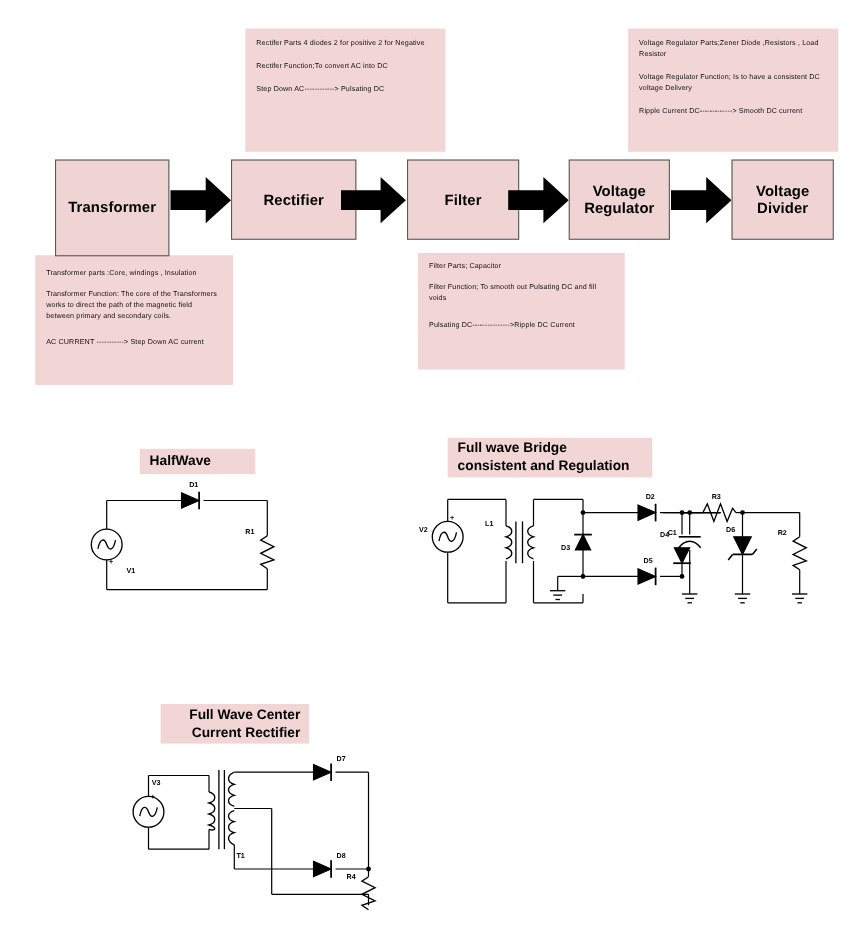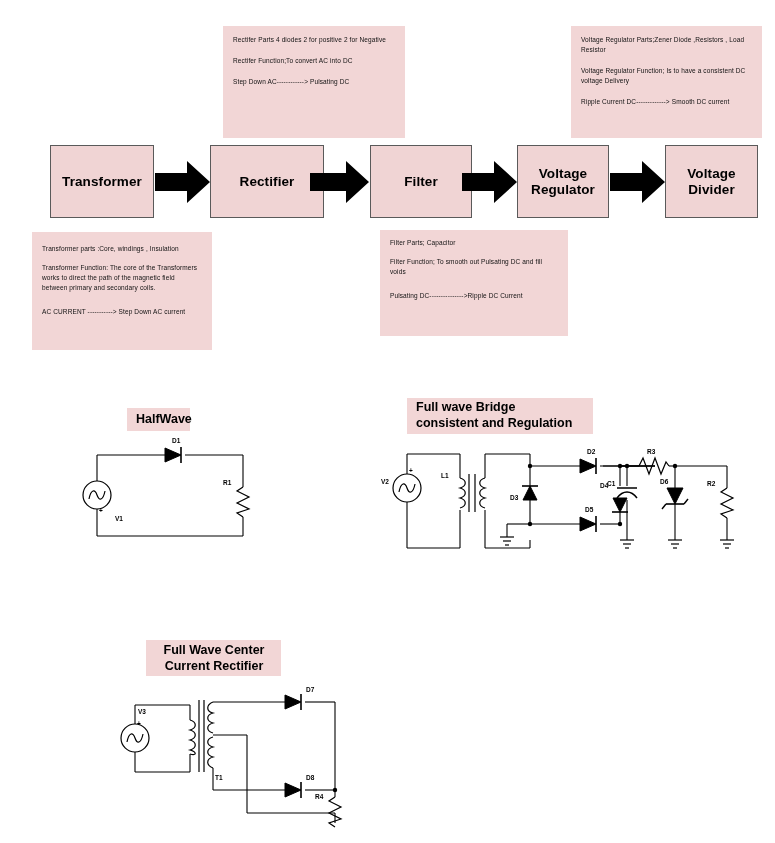--- a/index.html
+++ b/index.html
@@ -75,21 +75,21 @@
   <p style="margin-bottom:14px;">Transformer Function: The core of the Transformers works to direct the path of the magnetic field between primary and secondary coils.</p>
   <p>AC CURRENT -----------&gt; Step Down AC current</p>
 </div>
 
 <div class="note" style="left:380px;top:230px;width:188px;height:106px;padding-top:8px;">
   <p style="margin-bottom:9px;">Filter Parts;     Capacitor</p>
   <p style="margin-bottom:14px;">Filter Function; To smooth out Pulsating DC and fill voids</p>
   <p>Pulsating DC---------------&gt;Ripple DC Current</p>
 </div>
 
-<div class="blk" style="left:50px;top:145px;width:104px;height:73px;">
+<div class="blk" style="left:50px;top:145px;width:104px;height:88px;">
   <span>Transformer</span>
 </div>
 
 <div class="arrow" style="left:155px;top:159px;width:56px;height:46px;">
   <svg width="56" height="46" viewBox="0 0 56 46">
     <path d="M0,14 L32,14 L32,2 L55,23 L32,44 L32,32 L0,32 Z" fill="#000"></path>
   </svg>
 </div>
 
 <div class="blk" style="left:210px;top:145px;width:114px;height:73px;">
@@ -121,21 +121,21 @@
   <svg width="56" height="46" viewBox="0 0 56 46">
     <path d="M0,14 L32,14 L32,2 L55,23 L32,44 L32,32 L0,32 Z" fill="#000"></path>
   </svg>
 </div>
 
 <div class="blk" style="left:665px;top:145px;width:93px;height:73px;white-space:pre-line;">
   <span>Voltage
 Divider</span>
 </div>
 
-<div class="ctitle" style="left:127px;top:408px;width:63px;height:23px;">
+<div class="ctitle" style="left:127px;top:408px;width:105px;height:23px;">
   <span>HalfWave</span>
 </div>
 
 <div class="svgwrap" style="left:85px;top:435px;width:185px;height:115px;">
   <svg width="185" height="115" viewBox="0 0 185 115">
     <g stroke="#000" stroke-width="1.1" fill="none">
 
       <path d="M12,20 L80,20"></path>
       <path d="M100,20 L158,20"></path>
 
@@ -314,21 +314,21 @@
         <path d="M370,108 L374,108"></path>
     </g>
 
     <circle cx="175" cy="26" r="2.2" fill="#000"></circle>
     <circle cx="175" cy="84" r="2.2" fill="#000"></circle>
     <circle cx="265" cy="26" r="2.2" fill="#000"></circle>
     <circle cx="265" cy="84" r="2.2" fill="#000"></circle>
   </svg>
 </div>
 
-<div class="ctitle" style="left:146px;top:640px;width:135px;height:36px;flex-direction:column;align-items:center;justify-content:center;">
+<div class="ctitle" style="left:146px;top:640px;width:135px;height:36px;flex-direction:column;align-items:flex-end;justify-content:center;">
   <span>Full Wave Center</span>
   <span>Current Rectifier</span>
 </div>
 
 <div class="svgwrap" style="left:110px;top:680px;width:260px;height:155px;">
   <svg width="260" height="155" viewBox="0 0 260 155">
     <g stroke="#000" stroke-width="1.1" fill="none">
 
       <path d="M25,25 L25,44"></path>
       <path d="M25,72 L25,92"></path>

